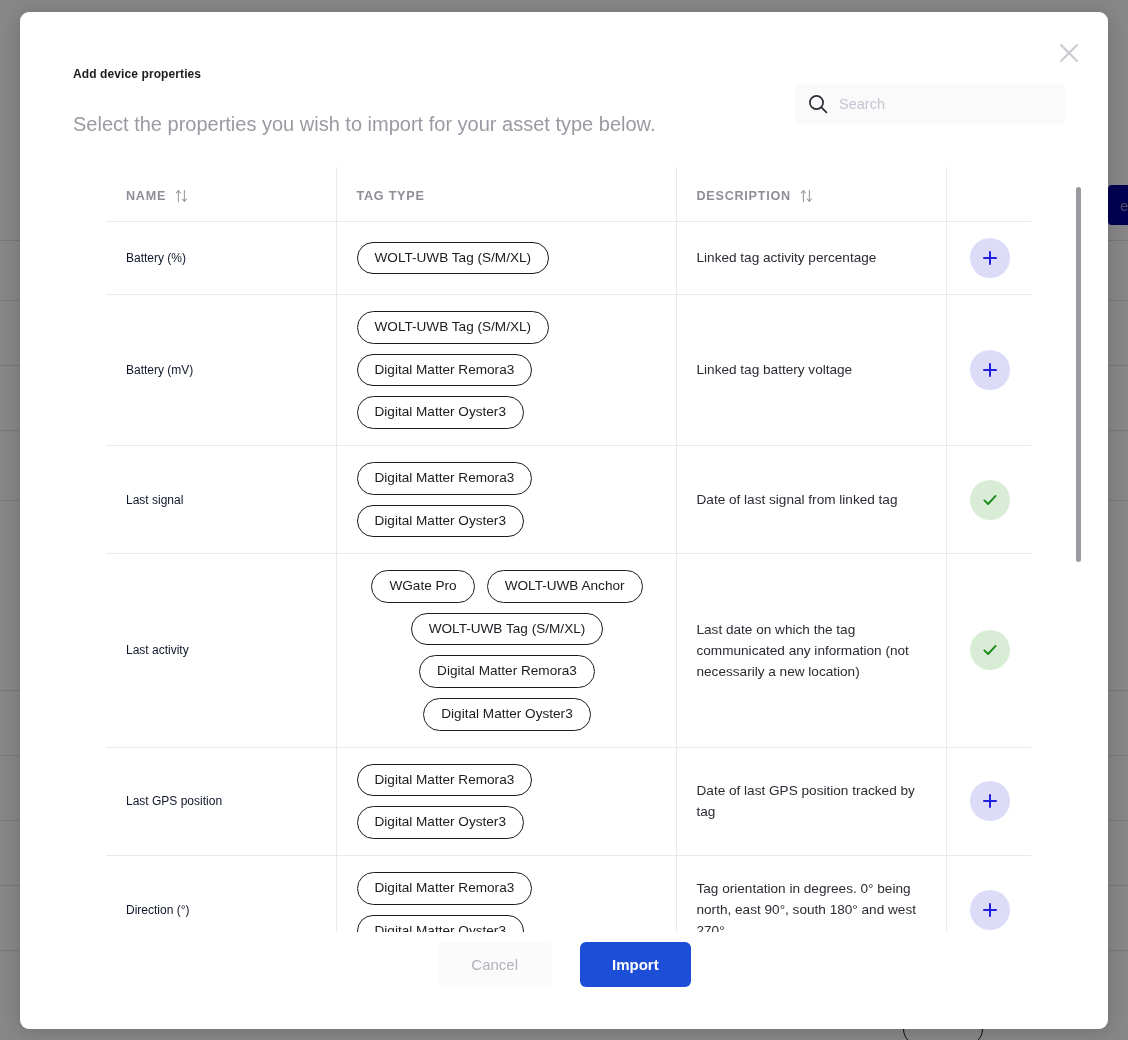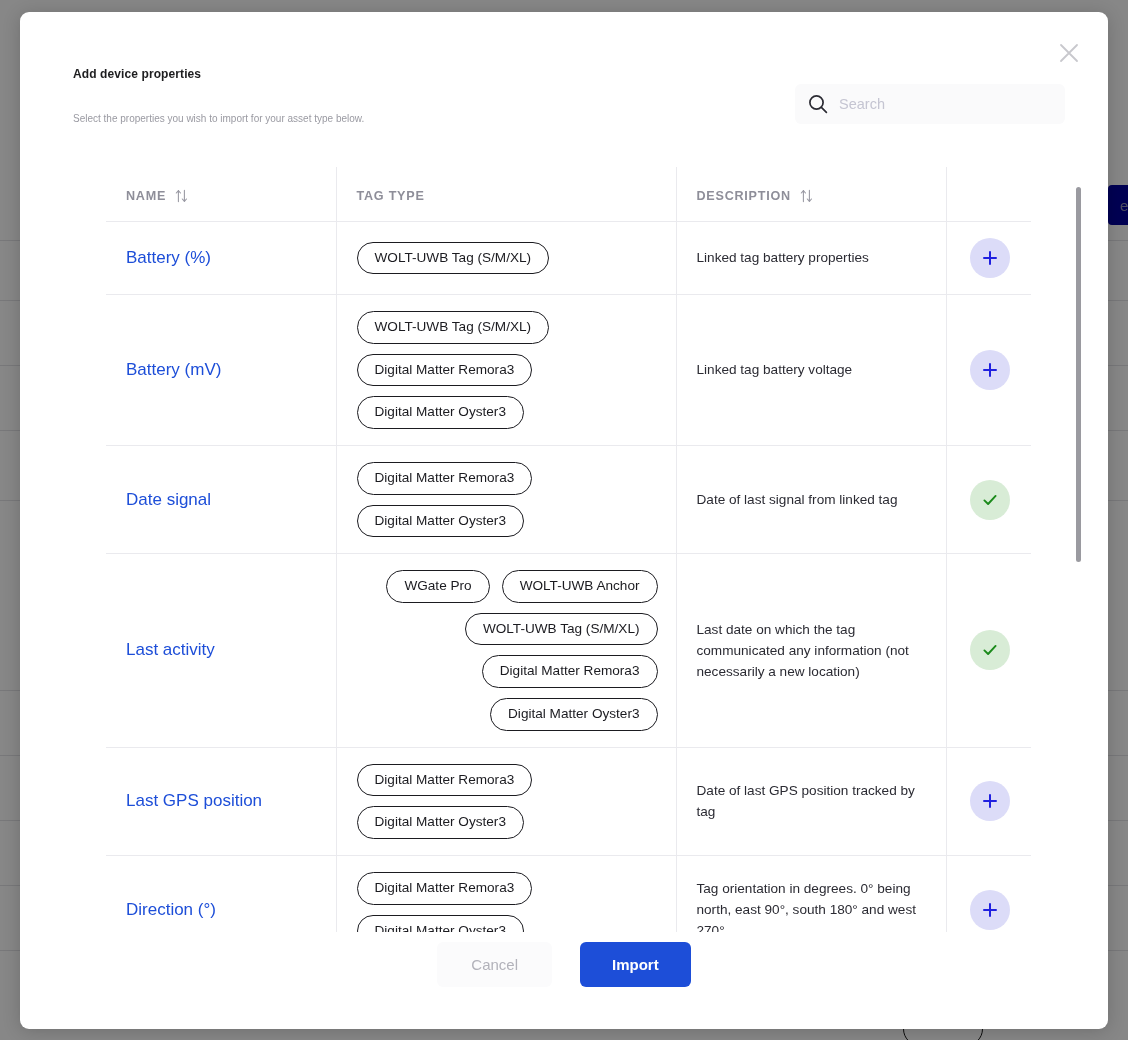--- a/index.html
+++ b/index.html
@@ -60,21 +60,21 @@
   }
   .close-btn svg { display: block; }
 
   .modal-title {
     position: absolute; left: 53px; top: 55px;
     font-size: 12px; font-weight: 700; color: #1d1d1f;
     letter-spacing: 0.1px;
   }
   .modal-subtitle {
     position: absolute; left: 53px; top: 101px;
-    font-size: 10px; color: #9a9aa2; font-weight: 400;
+    font-size: 20px; color: #9a9aa2; font-weight: 400;
   }
 
   
   .search-wrap {
     position: absolute; left: 775px; top: 72px;
     width: 270px; height: 40px;
     background: #fafafb;
     border-radius: 6px;
     display: flex; align-items: center;
     padding: 0 12px;
@@ -121,21 +121,21 @@
 
   table.props td {
     border-bottom: 1px solid #eaeaee;
     border-right: 1px solid #eaeaee;
     vertical-align: middle;
     padding: 16px 18px 16px 20px;
   }
   table.props td:last-child { border-right: none; }
 
   .cell-name {
-    font-size: 17px; color: #1d4ed8;
+    font-size: 12px; color: #0f172a;
   }
   .cell-desc {
     font-size: 13.6px; color: #2b2b33; line-height: 1.55;
   }
   .tag-list { display: flex; flex-wrap: wrap; gap: 10px; }
   .tag-pill {
     border: 1.6px solid #1b1b20;
     border-radius: 30px;
     padding: 7px 17px 8px;
     font-size: 13.6px;
@@ -268,21 +268,21 @@
       <tbody id="props-body">
           <tr>
             <td class="cell-name">Battery (%)</td>
             <td>
               <div class="tag-list" style="flex-direction: column; align-items: flex-start;">
                 <div class="tag-row">
                   <span class="tag-pill">WOLT-UWB Tag (S/M/XL)</span>
                 </div>
               </div>
             </td>
-            <td class="cell-desc">Linked tag battery properties</td>
+            <td class="cell-desc">Linked tag activity percentage</td>
             <td class="cell-action"><button class="act-btn act-add">
                 <svg width="20" height="20" viewBox="0 0 20 20">
                   <path d="M10 4 L10 16 M4 10 L16 10" stroke="#2020e0" stroke-width="2" stroke-linecap="round"></path>
                 </svg>
               </button></td>
           </tr>
           <tr>
             <td class="cell-name">Battery (mV)</td>
             <td>
               <div class="tag-list" style="flex-direction: column; align-items: flex-start;">
@@ -298,42 +298,42 @@
               </div>
             </td>
             <td class="cell-desc">Linked tag battery voltage</td>
             <td class="cell-action"><button class="act-btn act-add">
                 <svg width="20" height="20" viewBox="0 0 20 20">
                   <path d="M10 4 L10 16 M4 10 L16 10" stroke="#2020e0" stroke-width="2" stroke-linecap="round"></path>
                 </svg>
               </button></td>
           </tr>
           <tr>
-            <td class="cell-name">Date signal</td>
+            <td class="cell-name">Last signal</td>
             <td>
               <div class="tag-list" style="flex-direction: column; align-items: flex-start;">
                 <div class="tag-row">
                   <span class="tag-pill">Digital Matter Remora3</span>
                 </div>
                 <div class="tag-row">
                   <span class="tag-pill">Digital Matter Oyster3</span>
                 </div>
               </div>
             </td>
             <td class="cell-desc">Date of last signal from linked tag</td>
             <td class="cell-action"><button class="act-btn act-done">
                 <svg width="20" height="20" viewBox="0 0 20 20">
                   <path d="M4.4 10.4 L8.1 14 L15.6 5.9" stroke="#1a8a1a" stroke-width="1.9" fill="none" stroke-linecap="round" stroke-linejoin="round"></path>
                 </svg>
               </button></td>
           </tr>
           <tr>
             <td class="cell-name">Last activity</td>
             <td>
-              <div class="tag-list" style="flex-direction: column; align-items: flex-end;">
+              <div class="tag-list" style="flex-direction: column; align-items: center;">
                 <div class="tag-row">
                   <span class="tag-pill">WGate Pro</span>
                   <span class="tag-pill">WOLT-UWB Anchor</span>
                 </div>
                 <div class="tag-row">
                   <span class="tag-pill">WOLT-UWB Tag (S/M/XL)</span>
                 </div>
                 <div class="tag-row">
                   <span class="tag-pill">Digital Matter Remora3</span>
                 </div>

